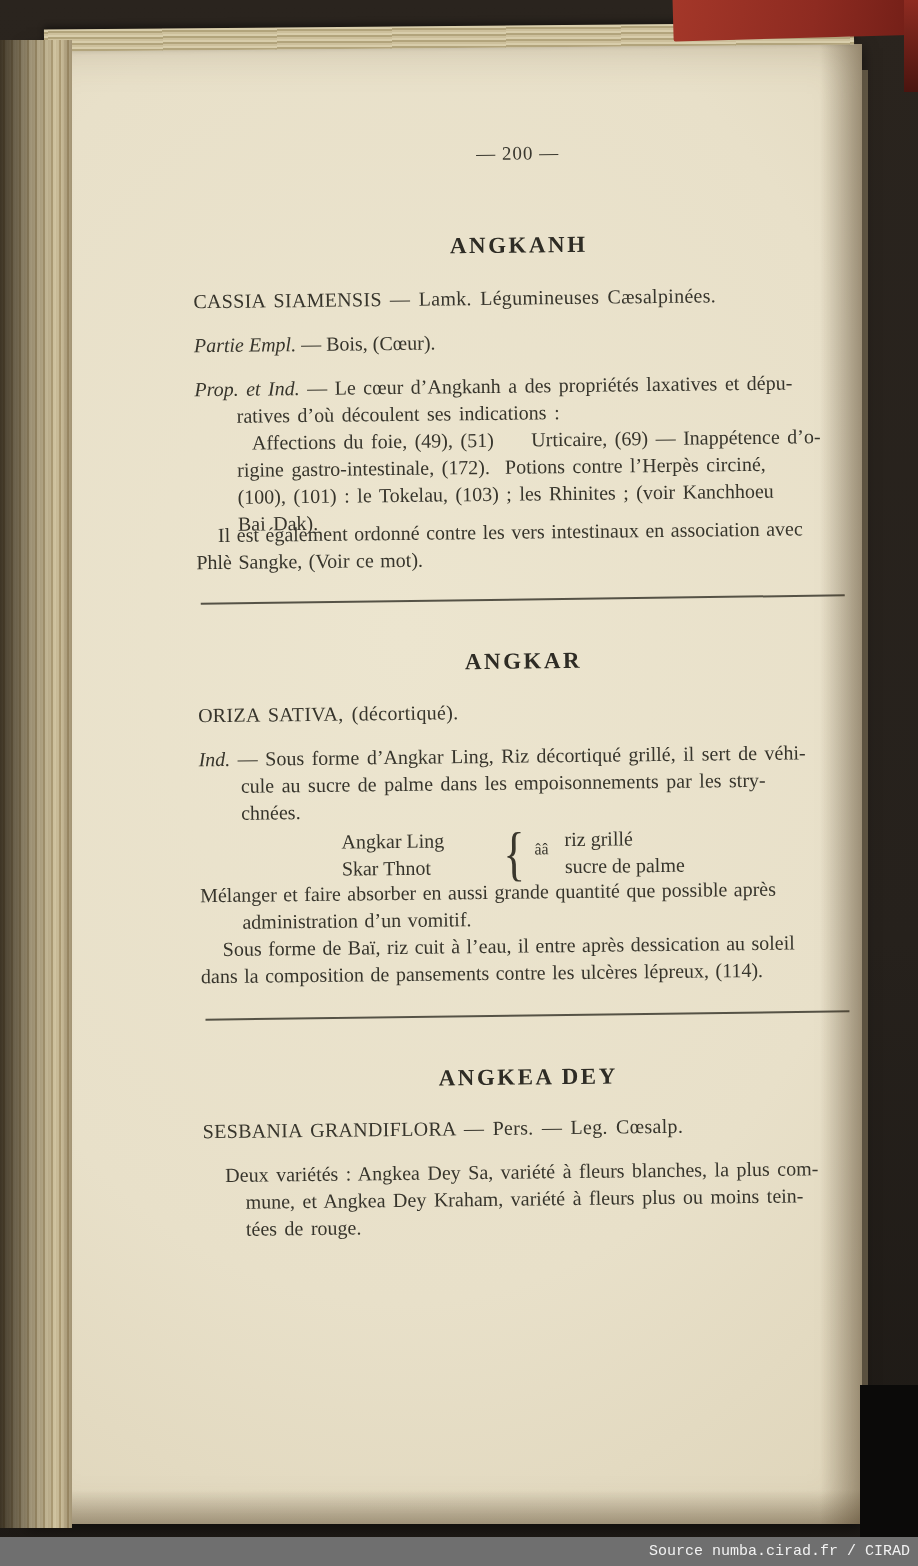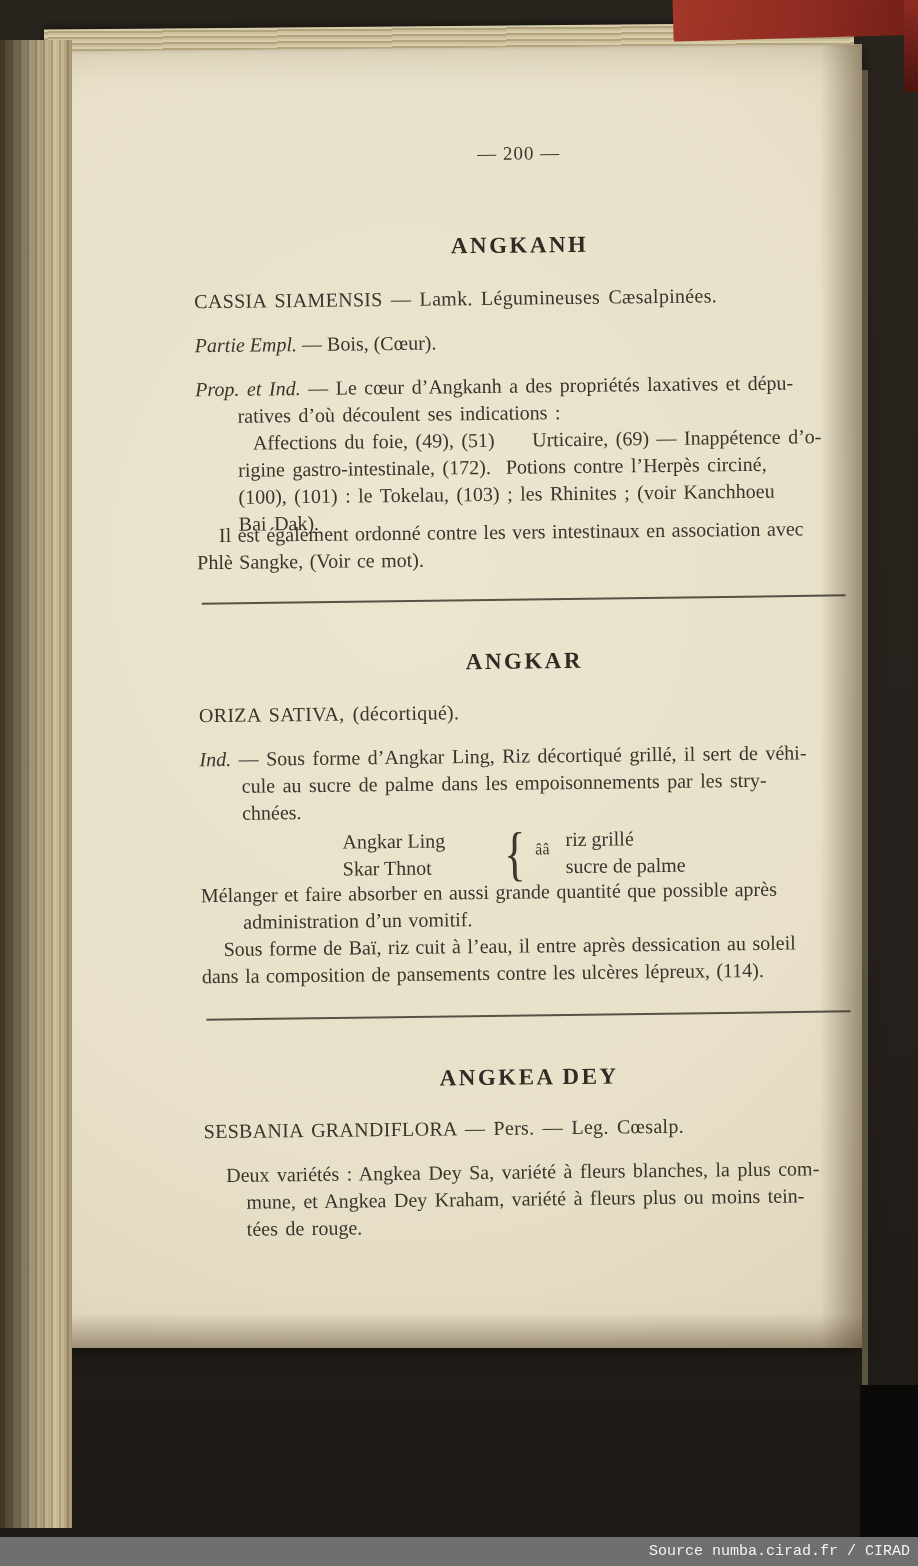--- a/index.html
+++ b/index.html
@@ -20,21 +20,21 @@
   }
   
   .top-edge{
     position:absolute;left:44px;right:64px;top:26px;height:22px;
     background:repeating-linear-gradient(180deg,#d8cdab 0 2px,#b2a47c 2px 4px,#cdc09c 4px 6px);
     transform:rotate(-0.5deg);
     box-shadow:0 -3px 6px rgba(0,0,0,0.4);
   }
   
   .page{
-    position:absolute;left:26px;top:44px;width:836px;height:1304px;
+    position:absolute;left:26px;top:44px;width:836px;height:1480px;
     background:radial-gradient(120% 90% at 45% 40%, #ece5cf 0%, #e8e0c9 50%, #ded4b9 82%, #cdc1a1 100%);
     box-shadow:inset 0 0 46px rgba(92,72,40,0.28), 0 4px 14px rgba(0,0,0,0.5);
   }
   .page::after{ 
     content:"";position:absolute;top:0;right:0;width:42px;height:100%;
     background:linear-gradient(270deg,rgba(70,52,28,0.40),rgba(70,52,28,0));
   }
   .page::before{ 
     content:"";position:absolute;left:0;bottom:0;width:100%;height:34px;
     background:linear-gradient(0deg,rgba(70,52,28,0.35),rgba(70,52,28,0));

